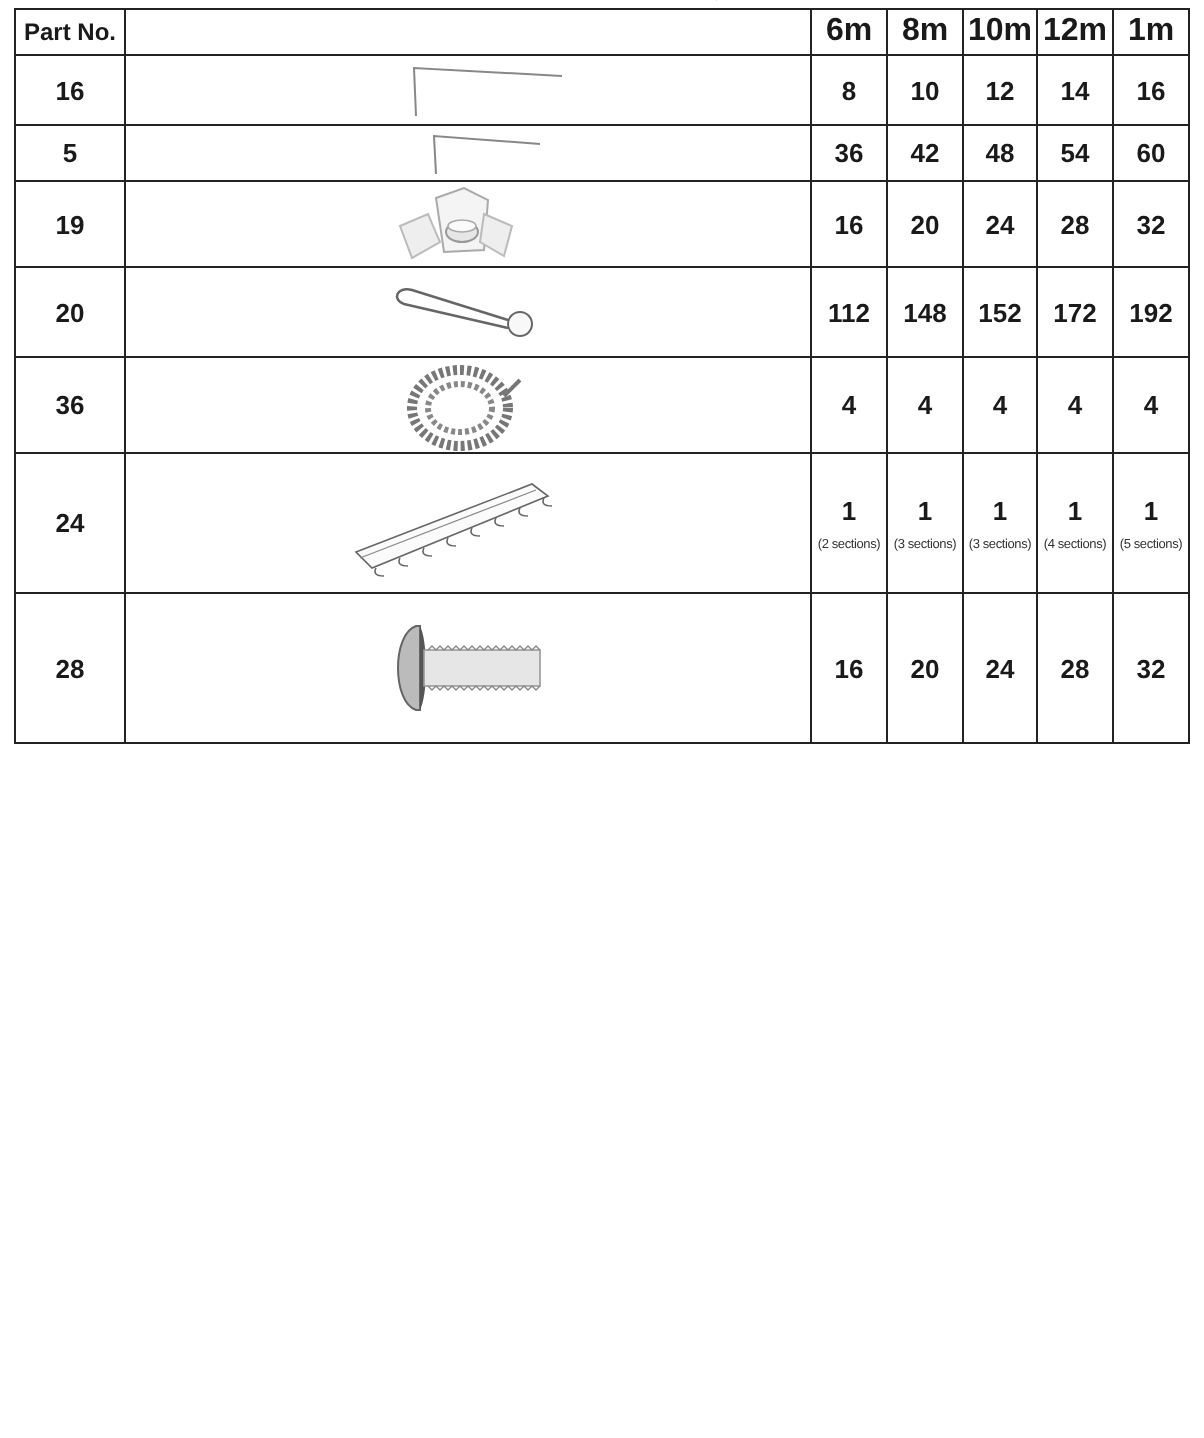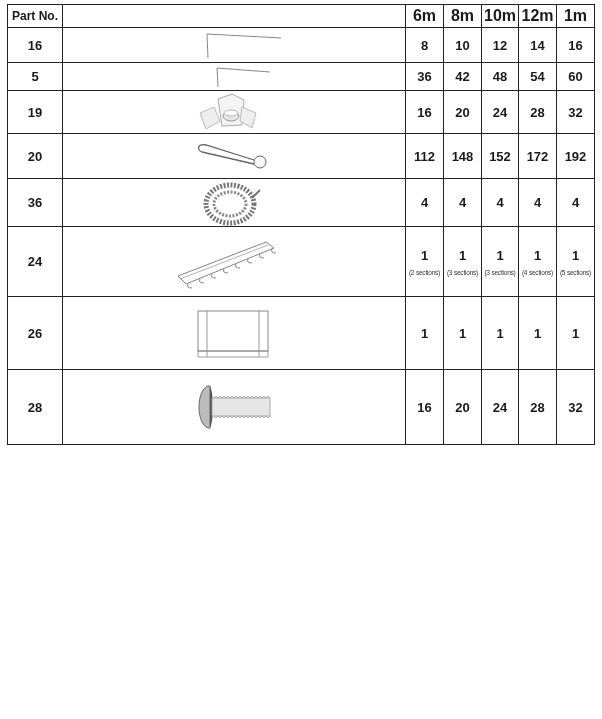--- a/index.html
+++ b/index.html
@@ -145,35 +145,20 @@
       </svg>
     </td>
     <td class="qty"><span>1</span><span class="sub">(2 sections)</span></td>
     <td class="qty"><span>1</span><span class="sub">(3 sections)</span></td>
     <td class="qty"><span>1</span><span class="sub">(3 sections)</span></td>
     <td class="qty"><span>1</span><span class="sub">(4 sections)</span></td>
     <td class="qty"><span>1</span><span class="sub">(5 sections)</span></td>
   </tr>
 
 
-  <tr style="height:73px">
-    <td class="num">26</td>
-    <td class="img">
-      <svg width="100" height="52" viewBox="0 0 100 52">
-        <rect x="14" y="4" width="70" height="40" fill="#fff" stroke="#888" stroke-width="1"></rect>
-        <path d="M23 4 V44 M75 4 V44" stroke="#999" stroke-width="1"></path>
-        <path d="M14 44 H84 V50 H14 Z M23 44 V50 M75 44 V50" fill="none" stroke="#888" stroke-width="0.8"></path>
-      </svg>
-    </td>
-    <td class="qty">1</td>
-    <td class="qty">1</td>
-    <td class="qty">1</td>
-    <td class="qty">1</td>
-    <td class="qty">1</td>
-  </tr>
 
 
   <tr style="height:75px">
     <td class="num">28</td>
     <td class="img">
       <svg width="100" height="50" viewBox="0 0 100 50">
         <path d="M24 4 C12 8 12 42 24 46 L26 46 L26 4 Z" fill="#bbb" stroke="#666" stroke-width="1"></path>
         <path d="M26 4 C30 12 30 38 26 46" fill="#555"></path>
         <rect x="28" y="16" width="58" height="18" fill="#e6e6e6" stroke="#999" stroke-width="0.8"></rect>
         <path d="M30 16 l2 -2 l2 2 l2 -2 l2 2 l2 -2 l2 2 l2 -2 l2 2 l2 -2 l2 2 l2 -2 l2 2 l2 -2 l2 2 l2 -2 l2 2 l2 -2 l2 2 l2 -2 l2 2 l2 -2 l2 2 l2 -2 l2 2 l2 -2 l2 2 l2 -2 l2 2" fill="none" stroke="#888" stroke-width="0.7"></path>

